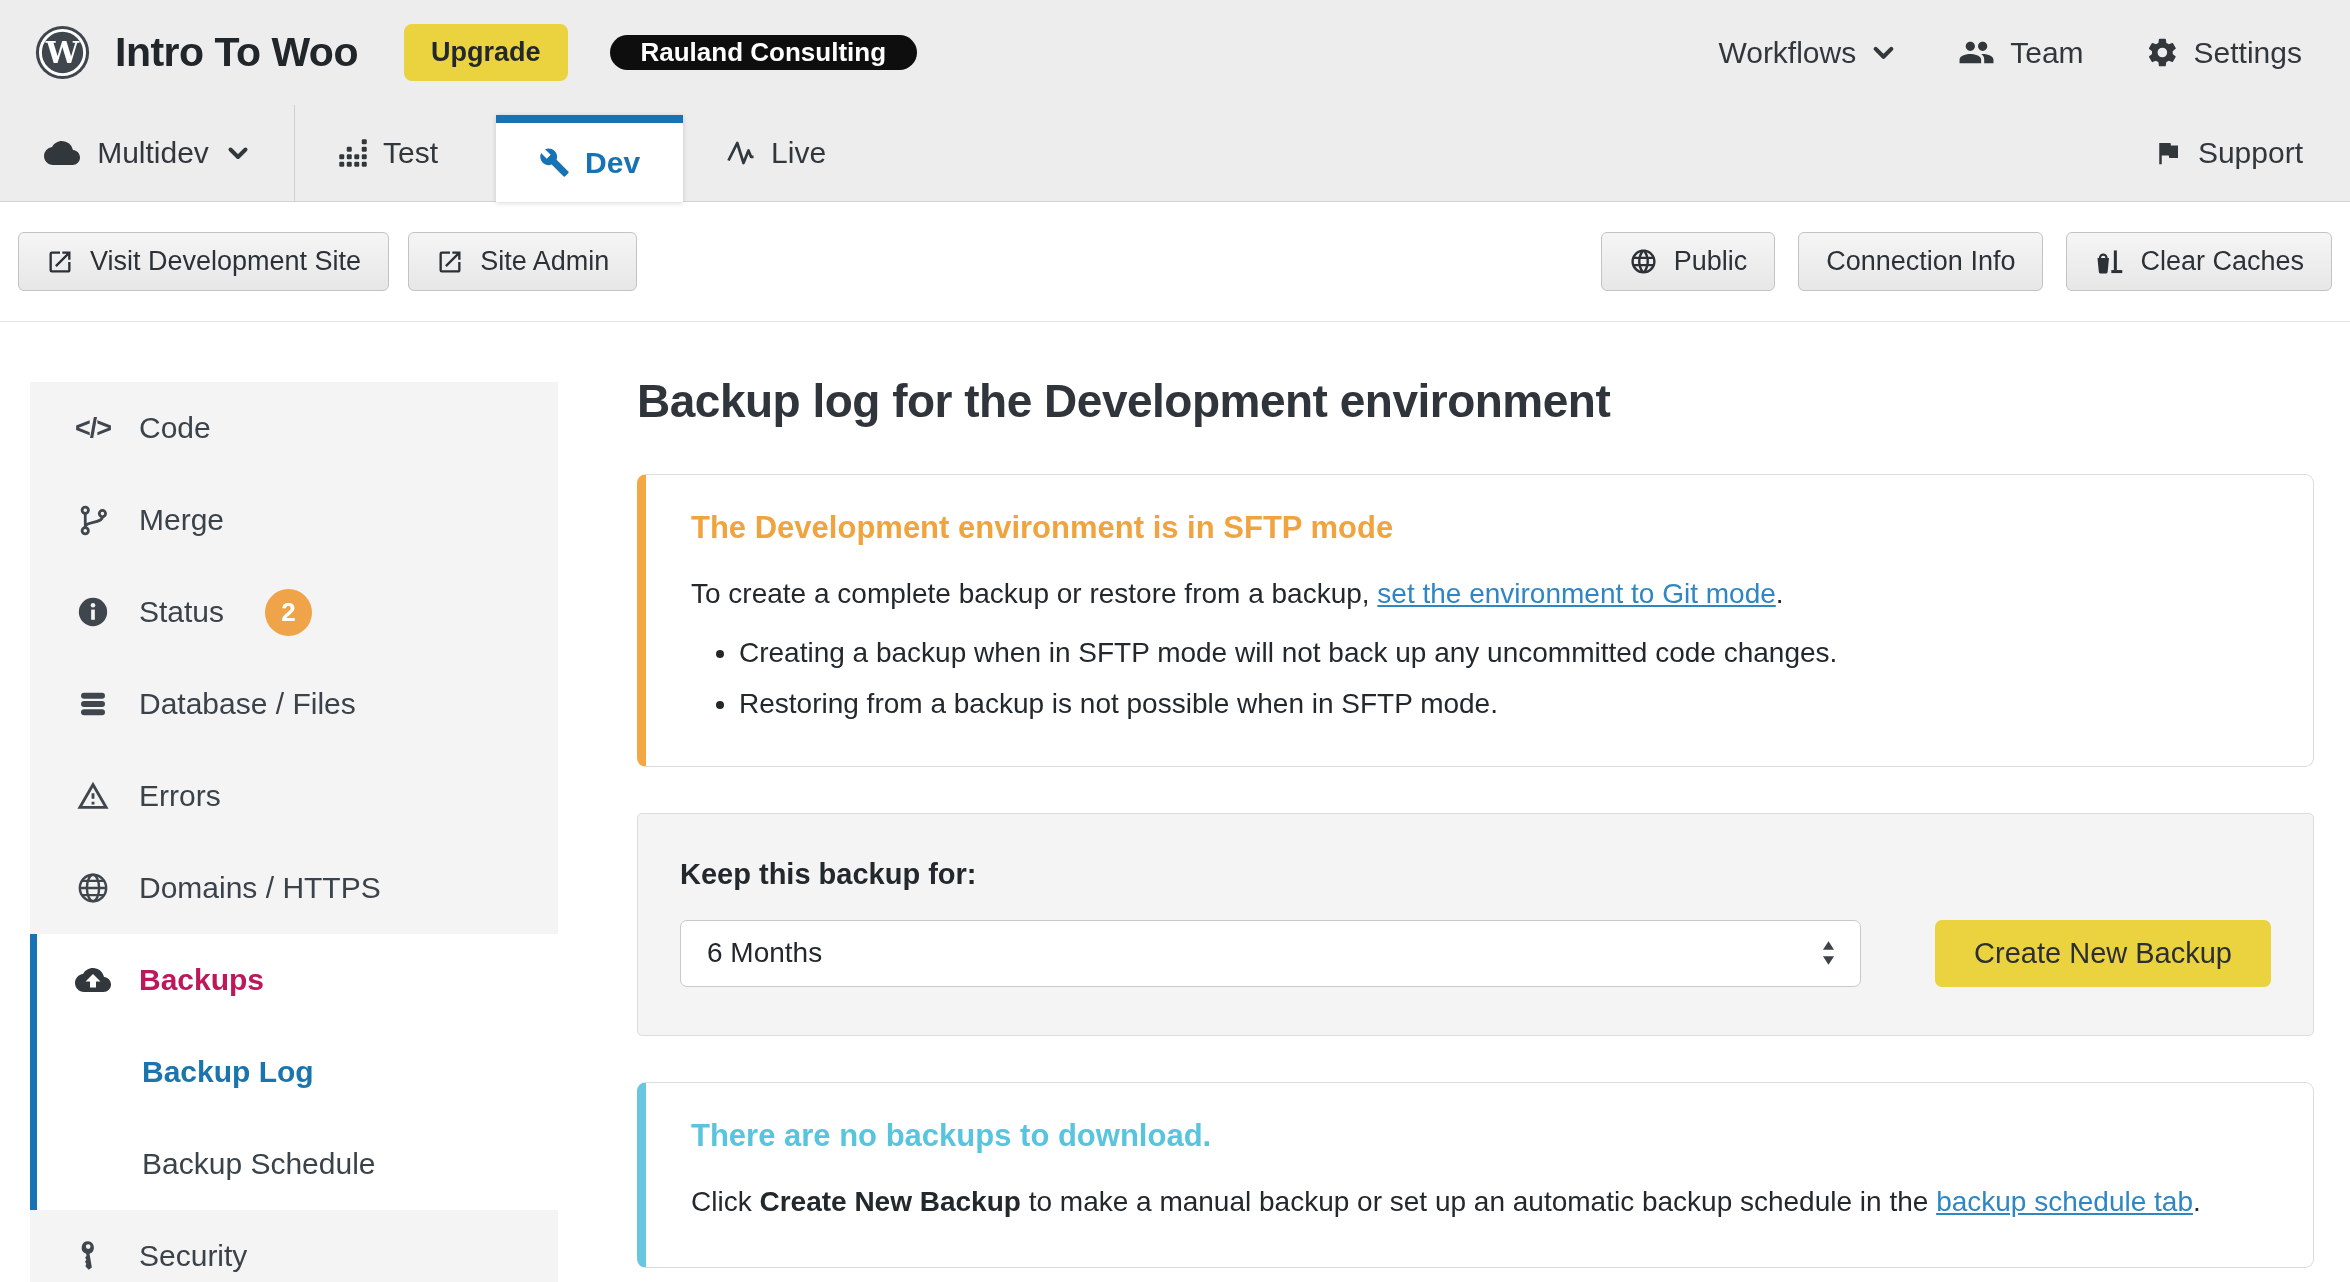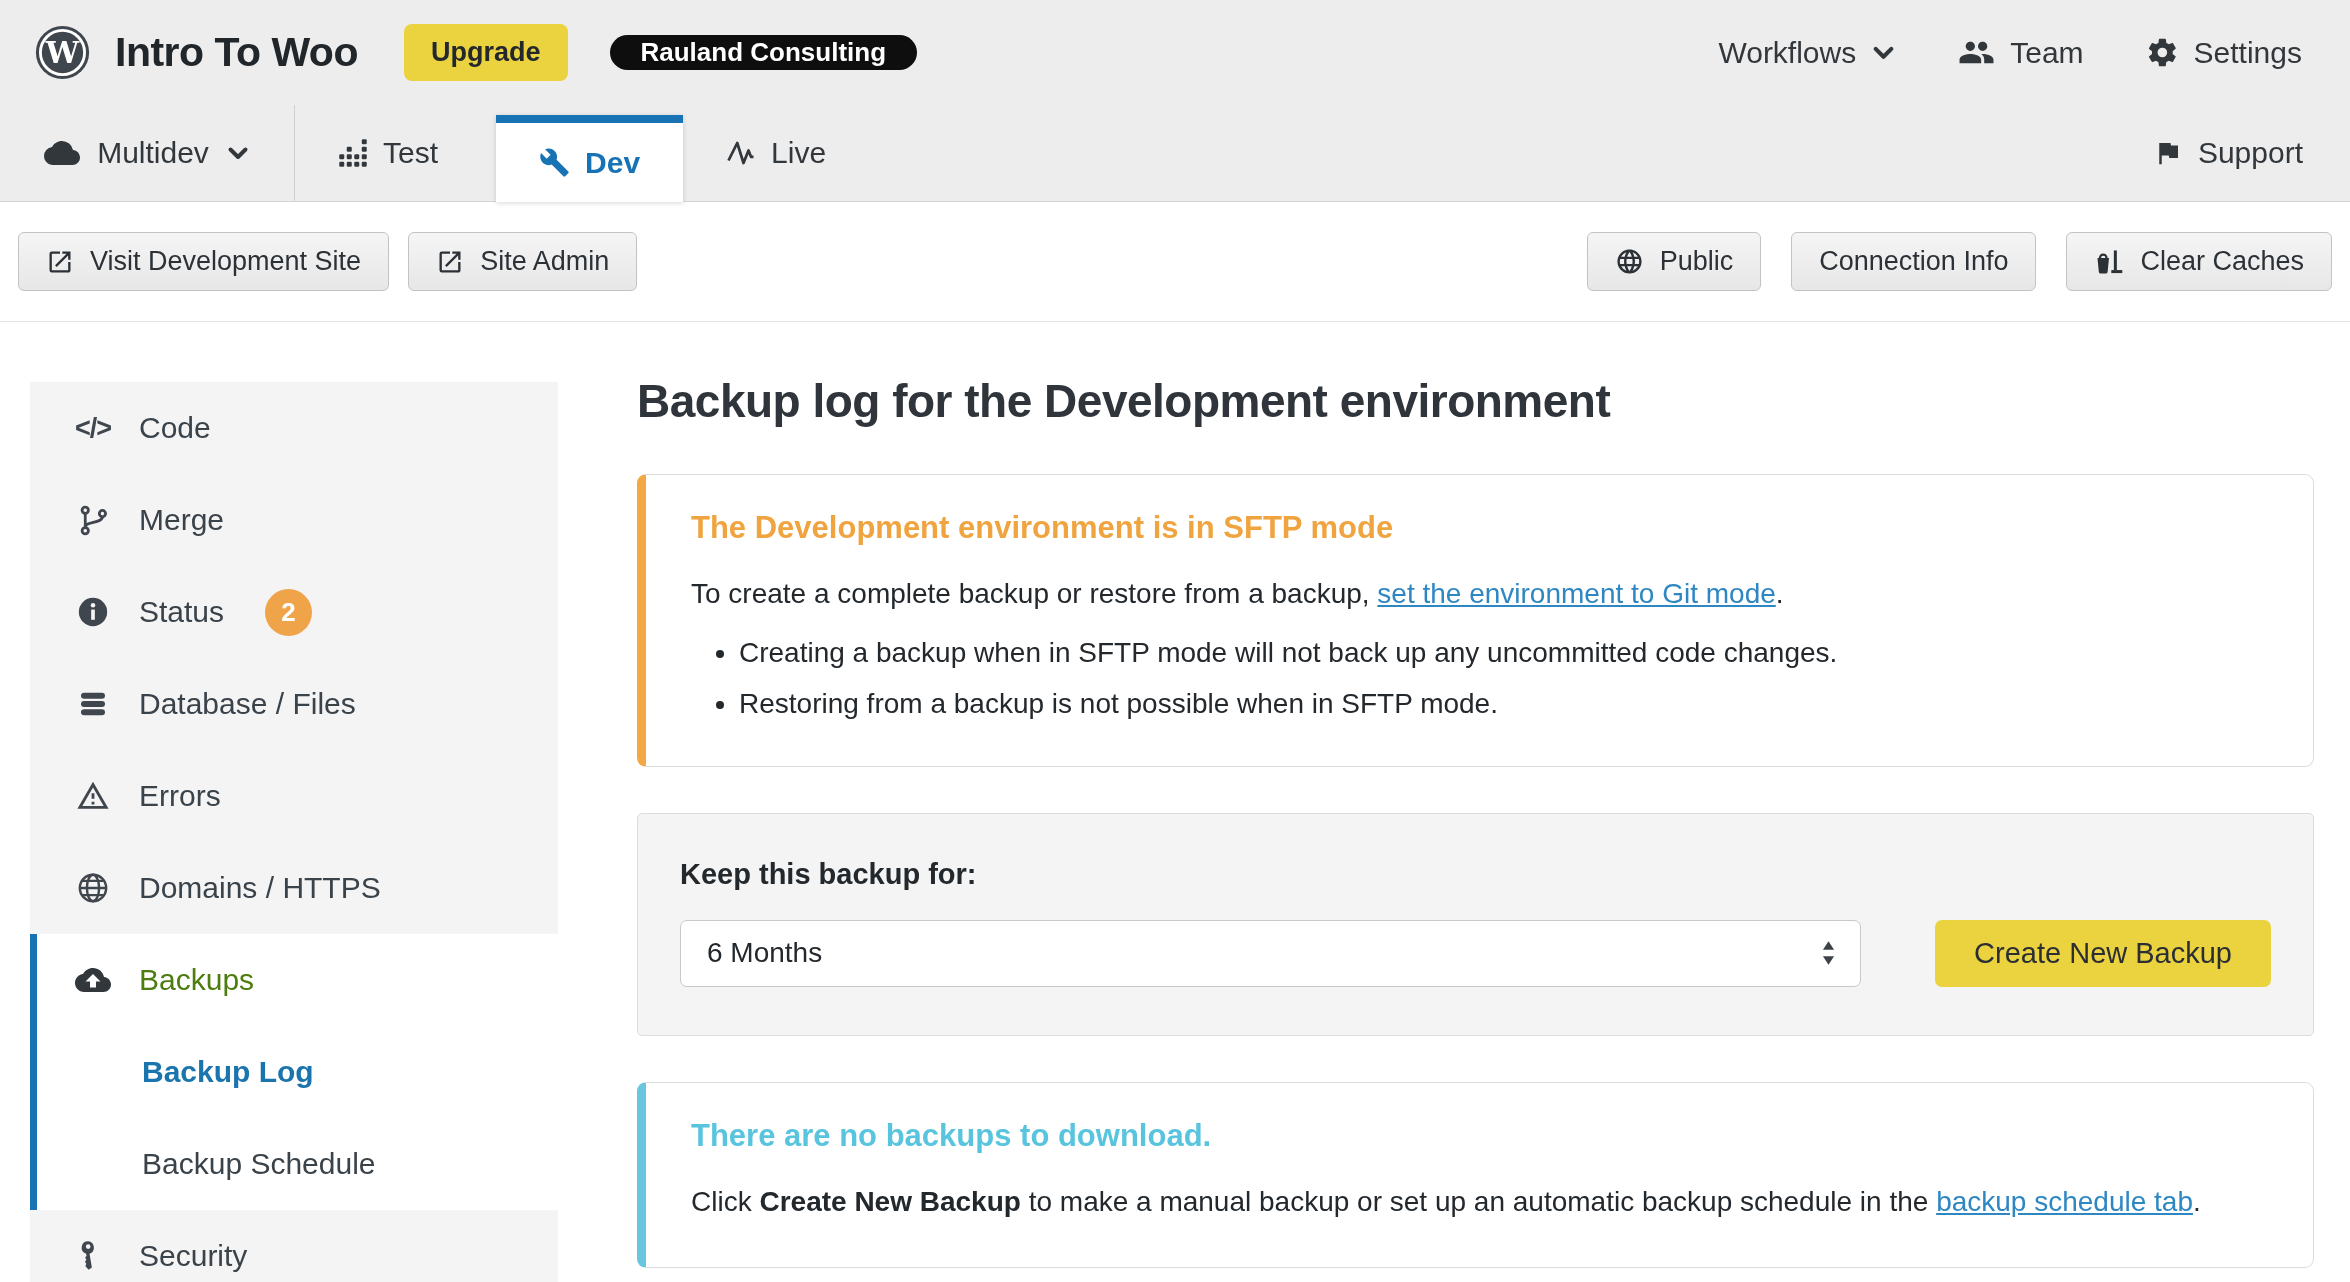--- a/index.html
+++ b/index.html
@@ -62,40 +62,40 @@
   .action-bar {
     height: 120px; background: #fff; border-bottom: 1px solid #e3e3e3;
     display: flex; align-items: center; padding: 0 18px; gap: 19px;
   }
   .abtn {
     display: flex; align-items: center; gap: 16px; height: 59px; padding: 0 27px;
     background: linear-gradient(#f5f5f5, #e7e7e7);
     border: 1px solid #c3c3c3; border-radius: 6px;
     font-family: inherit; font-size: 27px; color: #2b3136; cursor: pointer;
   }
-  .ab-right { margin-left: auto; display: flex; gap: 30px; }
+  .ab-right { margin-left: auto; display: flex; gap: 23px; }
 
   
   .content { display: flex; height: 960px; background: #fff; }
 
   
   .sidebar { width: 528px; margin: 60px 0 0 30px; flex: 0 0 auto; }
   .side-item {
     height: 92px; background: #f4f4f5; display: flex; align-items: center;
     padding-left: 44px; gap: 27px; font-size: 30px; color: #3b434a; cursor: pointer;
   }
   .side-icon { width: 38px; display: flex; justify-content: center; color: #40464d; }
   .code-glyph { font-size: 27px; font-weight: bold; letter-spacing: -1px; color: #40464d; }
   .count-badge {
     margin-left: 14px; width: 47px; height: 47px; border-radius: 50%;
     background: #efa449; color: #fff; font-size: 26px; font-weight: bold;
     display: flex; align-items: center; justify-content: center;
   }
   .side-group { background: #fff; border-left: 7px solid #1873b4; }
-  .side-group .side-item { background: #fff; padding-left: 37px; font-weight: normal; color: #4d7c0f; }
+  .side-group .side-item { background: #fff; padding-left: 37px; font-weight: bold; color: #be185d; }
   .side-sub {
     height: 92px; display: flex; align-items: center; padding-left: 105px;
     font-size: 30px; color: #3b434a; background: #fff; cursor: pointer;
   }
   .side-sub.current { color: #1a74ad; font-weight: bold; }
 
   
   .main { margin: 52px 0 0 79px; width: 1677px; }
   .page-heading { font-size: 46px; font-weight: bold; color: #2f353b; letter-spacing: -0.5px; margin-bottom: 46px; }
 

